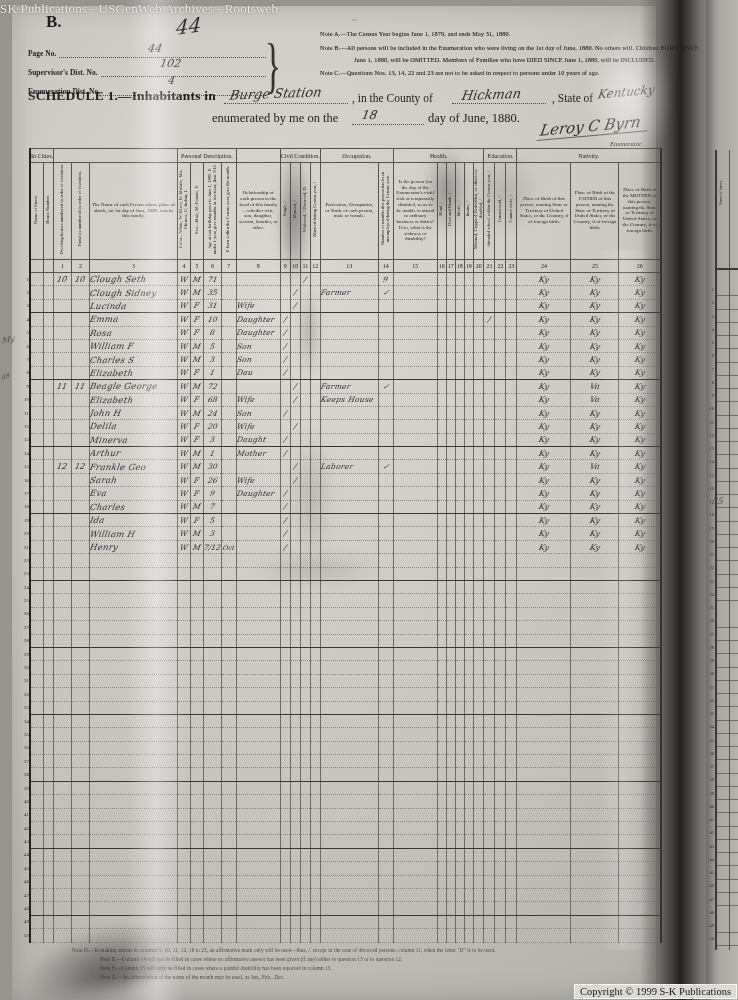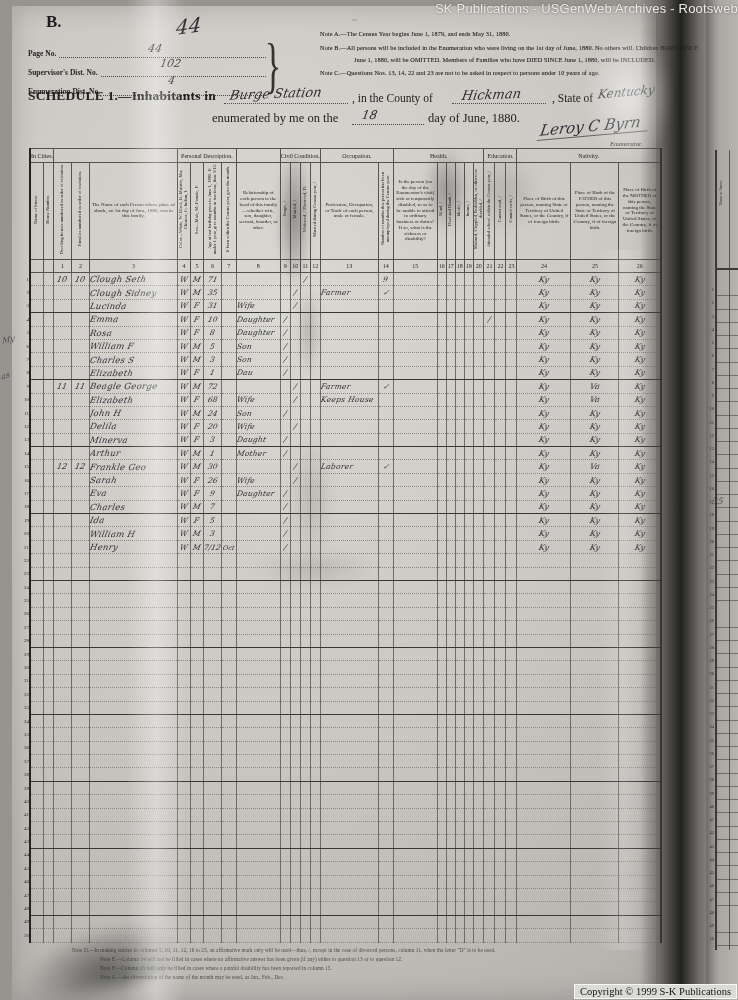--- a/index.html
+++ b/index.html
@@ -14,22 +14,22 @@
   #gutter{left:640px;top:0;width:74px;height:1000px;z-index:5;pointer-events:none;
     background:linear-gradient(90deg, rgba(90,88,85,0) 0%, rgba(70,68,65,.55) 28%, rgba(24,24,23,.93) 55%, rgba(80,78,75,.55) 80%, rgba(150,148,144,0) 100%);}
   #right-strip{left:706px;top:0;width:32px;height:1000px;z-index:4;overflow:hidden;
     background:linear-gradient(90deg,#7a7874 0%,#a9a7a2 40%,#b6b4af 100%);}
   .smudge{pointer-events:none;z-index:6;border-radius:50%;}
   .shine{pointer-events:none;z-index:7;}
   #vignette{left:0;top:0;width:738px;height:1000px;z-index:8;pointer-events:none;
     background:radial-gradient(125% 120% at 50% 45%, rgba(0,0,0,0) 62%, rgba(0,0,0,.17) 100%);}
 
   
-  #banner{left:0;top:1px;width:738px;text-align:right;z-index:9;
-    font-family:Liberation Sans, sans-serif;font-size:13px;color:#edebe7;
+  #banner{left:0;top:1px;width:738px;text-align:left;z-index:9;
+    font-family:Liberation Serif, serif;font-size:13px;color:#edebe7;
     text-shadow:0 0 2px rgba(45,45,45,.65);letter-spacing:.2px;}
   #banner-mark{left:352px;top:15px;z-index:9;font-size:9px;color:#3a3a3a;opacity:.6;}
   #copyright{right:1px;bottom:1px;z-index:9;background:#dcdad6;border:1px solid #f7f7f5;
     padding:1px 5px;font-size:10.5px;color:#161616;}
 
   
   #corner-letter{left:46px;top:12px;font-size:17px;font-weight:bold;color:#1d1d1d;z-index:3;}
   .hwrit{font-family:"DejaVu Serif",serif;font-style:italic;color:#2e2e33;
     display:inline-block;transform:skewX(-10deg);}
   #page-scribble{left:176px;top:14px;font-size:20px;transform:rotate(-8deg) skewX(-12deg);z-index:3;}

